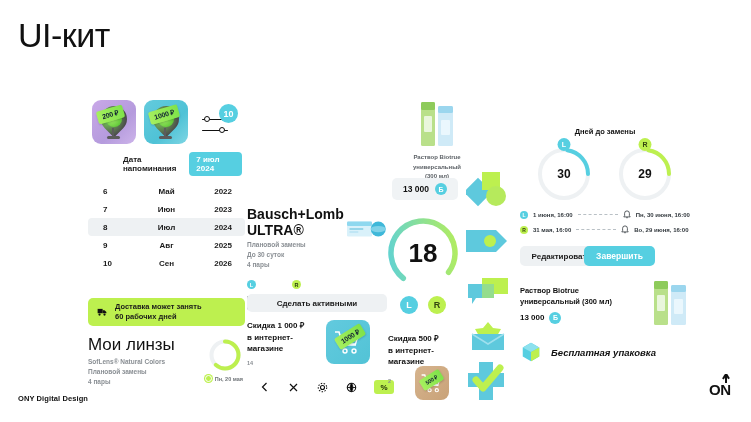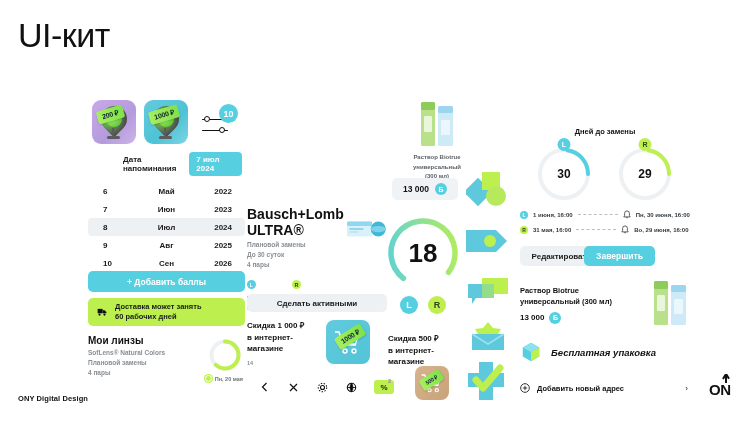--- a/index.html
+++ b/index.html
@@ -117,21 +117,21 @@
   }
   .banner-green {
     position:absolute; background:#bdf04f; border-radius:5px;
     display:flex; align-items:center; padding:6px 9px; gap:7px;
   }
   .banner-green .txt { font-size:7.5px; font-weight:700; color:#1a1a1a; line-height:1.35; }
   .ico-truck { width:10px; height:10px; flex:none; }
 
   
   .mylenses { position:absolute; left:88px; top:335px; width:157px; }
-  .ml-title { font-size:10px; font-weight:700; color:#111; }
+  .ml-title { font-size:17px; font-weight:400; color:#111; }
   .ml-sub { font-size:6.5px; font-weight:600; color:#8a8f94; line-height:1.5; margin-top:2px; }
   .ml-ring { position:absolute; right:2px; top:2px; width:36px; height:36px; }
   .ml-date {
     position:absolute; right:2px; top:40px; display:flex; align-items:center; gap:3px;
     font-size:5.5px; font-weight:700; color:#6f7478;
   }
   .dot-g { width:7px;height:7px;border-radius:50%;background:#bdf04f;
            border:1.5px solid #fff; box-shadow:0 0 0 1px #bdf04f; }
 
   
@@ -312,21 +312,20 @@
         <span class="c3">2025</span>
       </div>
       <div class="dp-row">
         <span class="c1">10</span>
         <span class="c2">Сен</span>
         <span class="c3">2026</span>
       </div>
     </div>
   </div>
 
-  <div class="btn-primary" style="left:88px; top:271px; width:157px; height:21px;">+ Добавить баллы</div>
 
   <div class="banner-green" style="left:88px; top:298px; width:157px; height:28px;gap:8px;">
     <svg class="ico-truck" viewBox="0 0 16 16">
       <path d="M1 3h8v7H1z" fill="#111"></path>
         <path d="M9 5h3l3 3v2H9z" fill="#111"></path>
       <circle cx="4" cy="12" r="1.8" fill="#111"></circle>
         <circle cx="12" cy="12" r="1.8" fill="#111"></circle>
     </svg>
     <div class="txt">
       <div>Доставка может занять</div>
@@ -571,22 +570,14 @@
 
   <div class="free-pack">
     <svg width="22" height="22" viewBox="0 0 24 24">
       <path d="M12 2l9 5v10l-9 5-9-5V7z" fill="#56cfe1"></path>
       <path d="M12 2l9 5-9 5-9-5z" fill="#8ce1ee"></path>
       <path d="M12 12l9-5v10l-9 5z" fill="#bdf04f"></path>
     </svg>
     <span class="fp-text">Бесплатная упаковка</span>
   </div>
 
-  <div class="addr-row">
-    <svg width="10" height="10" viewBox="0 0 12 12">
-      <circle cx="6" cy="6" r="5.2" fill="none" stroke="#111" stroke-width="1"></circle>
-      <path d="M6 3.4v5.2M3.4 6h5.2" stroke="#111" stroke-width="1"></path>
-    </svg>
-    <span class="addr-text">Добавить новый адрес</span>
-    <span class="chev">›</span>
-  </div>
 
 </div>
 
 </body></html>

